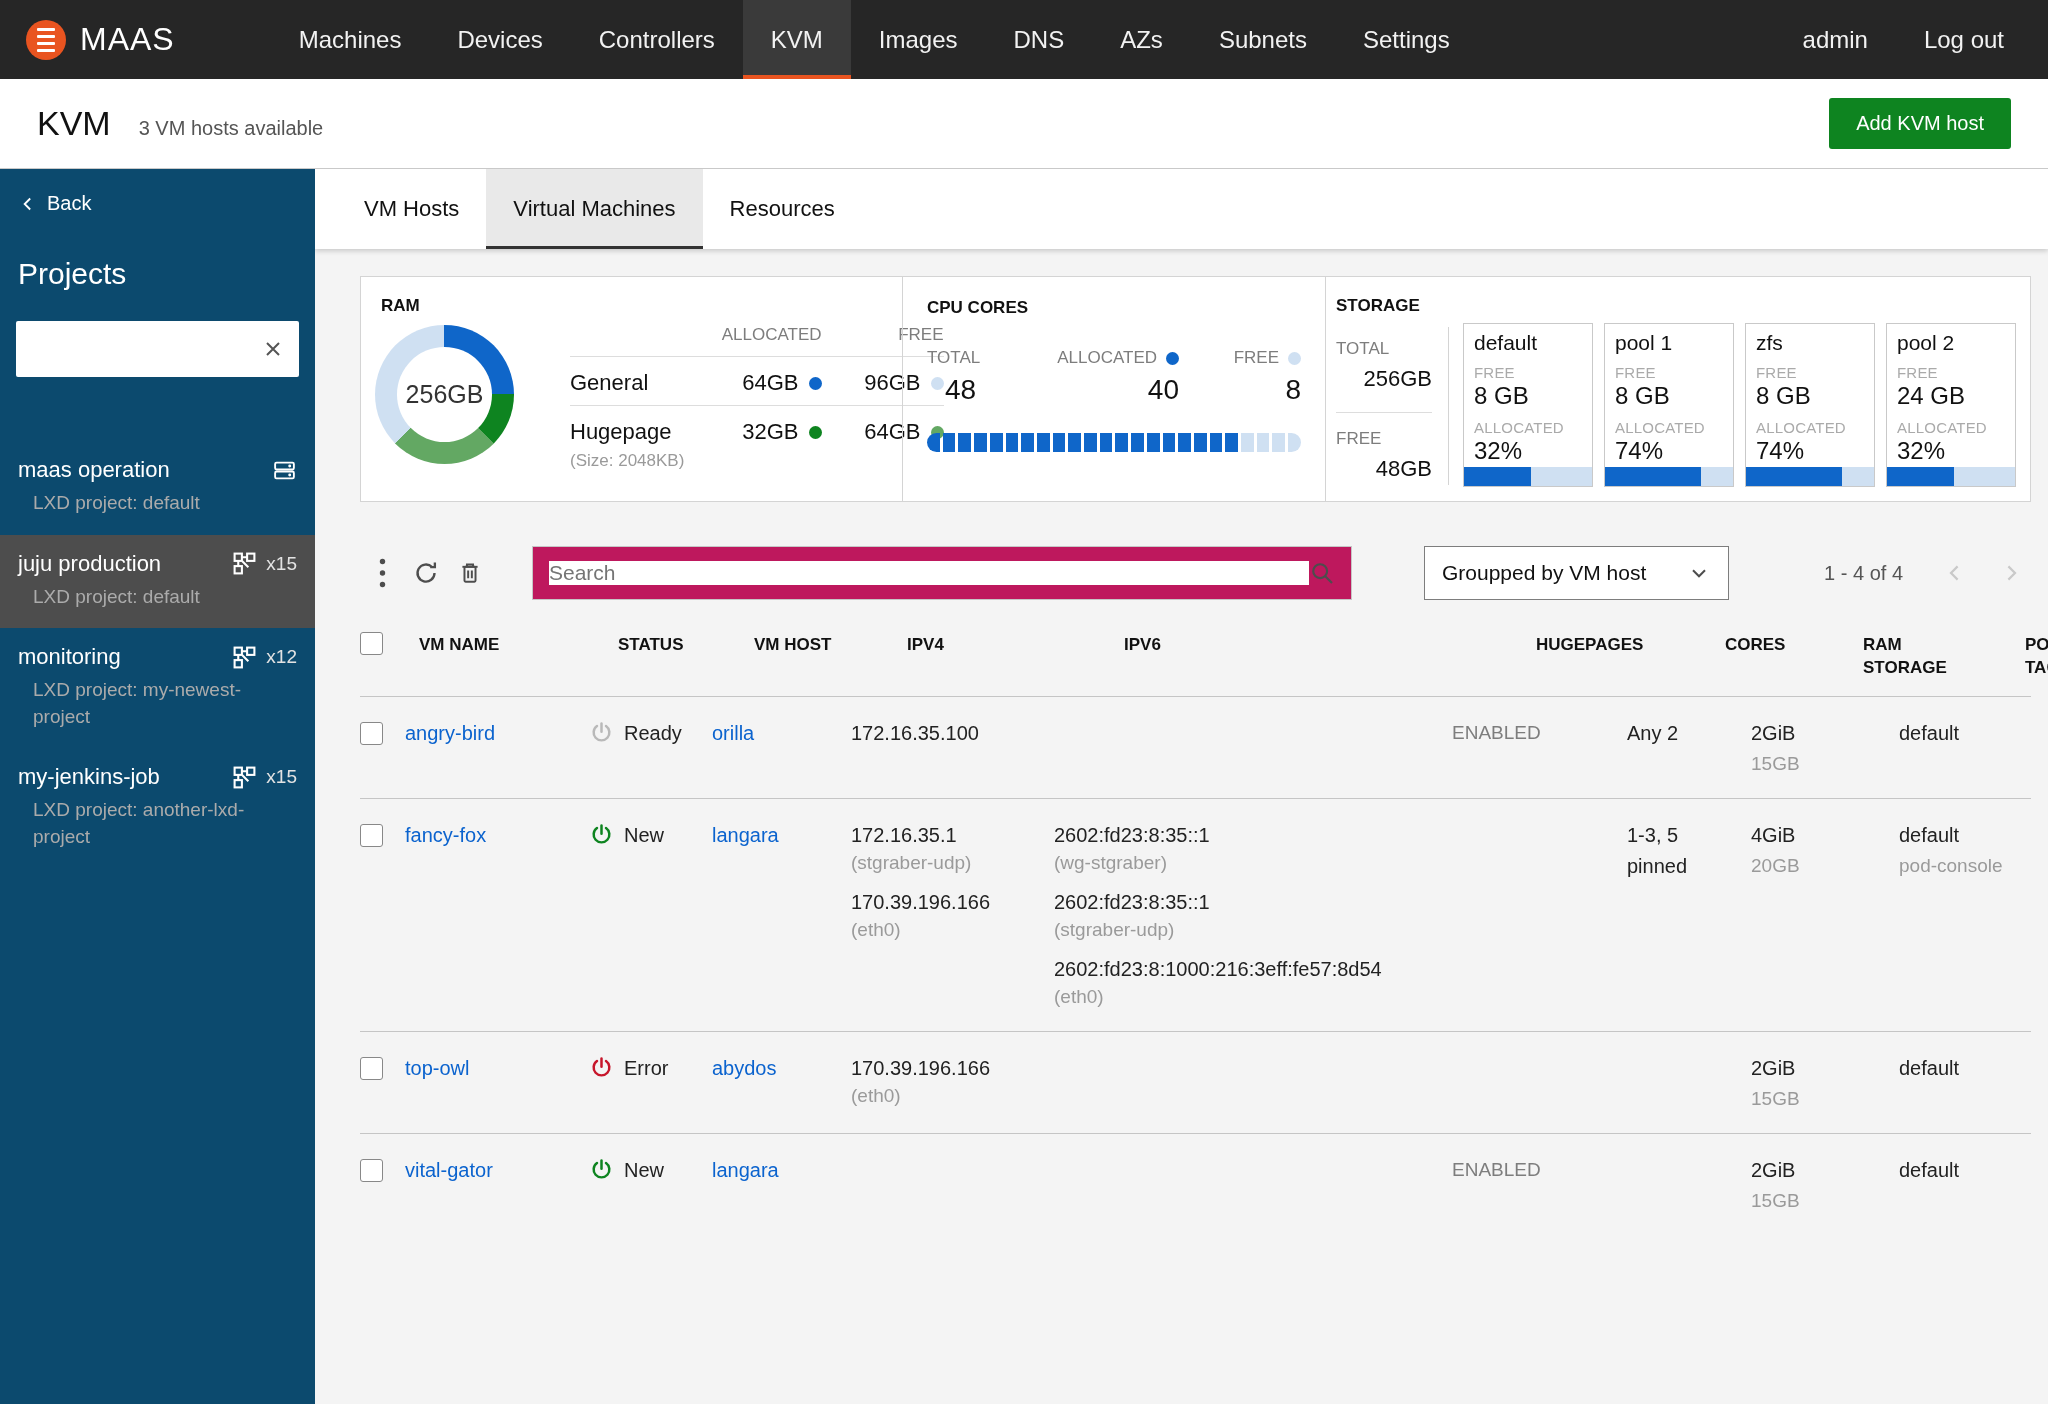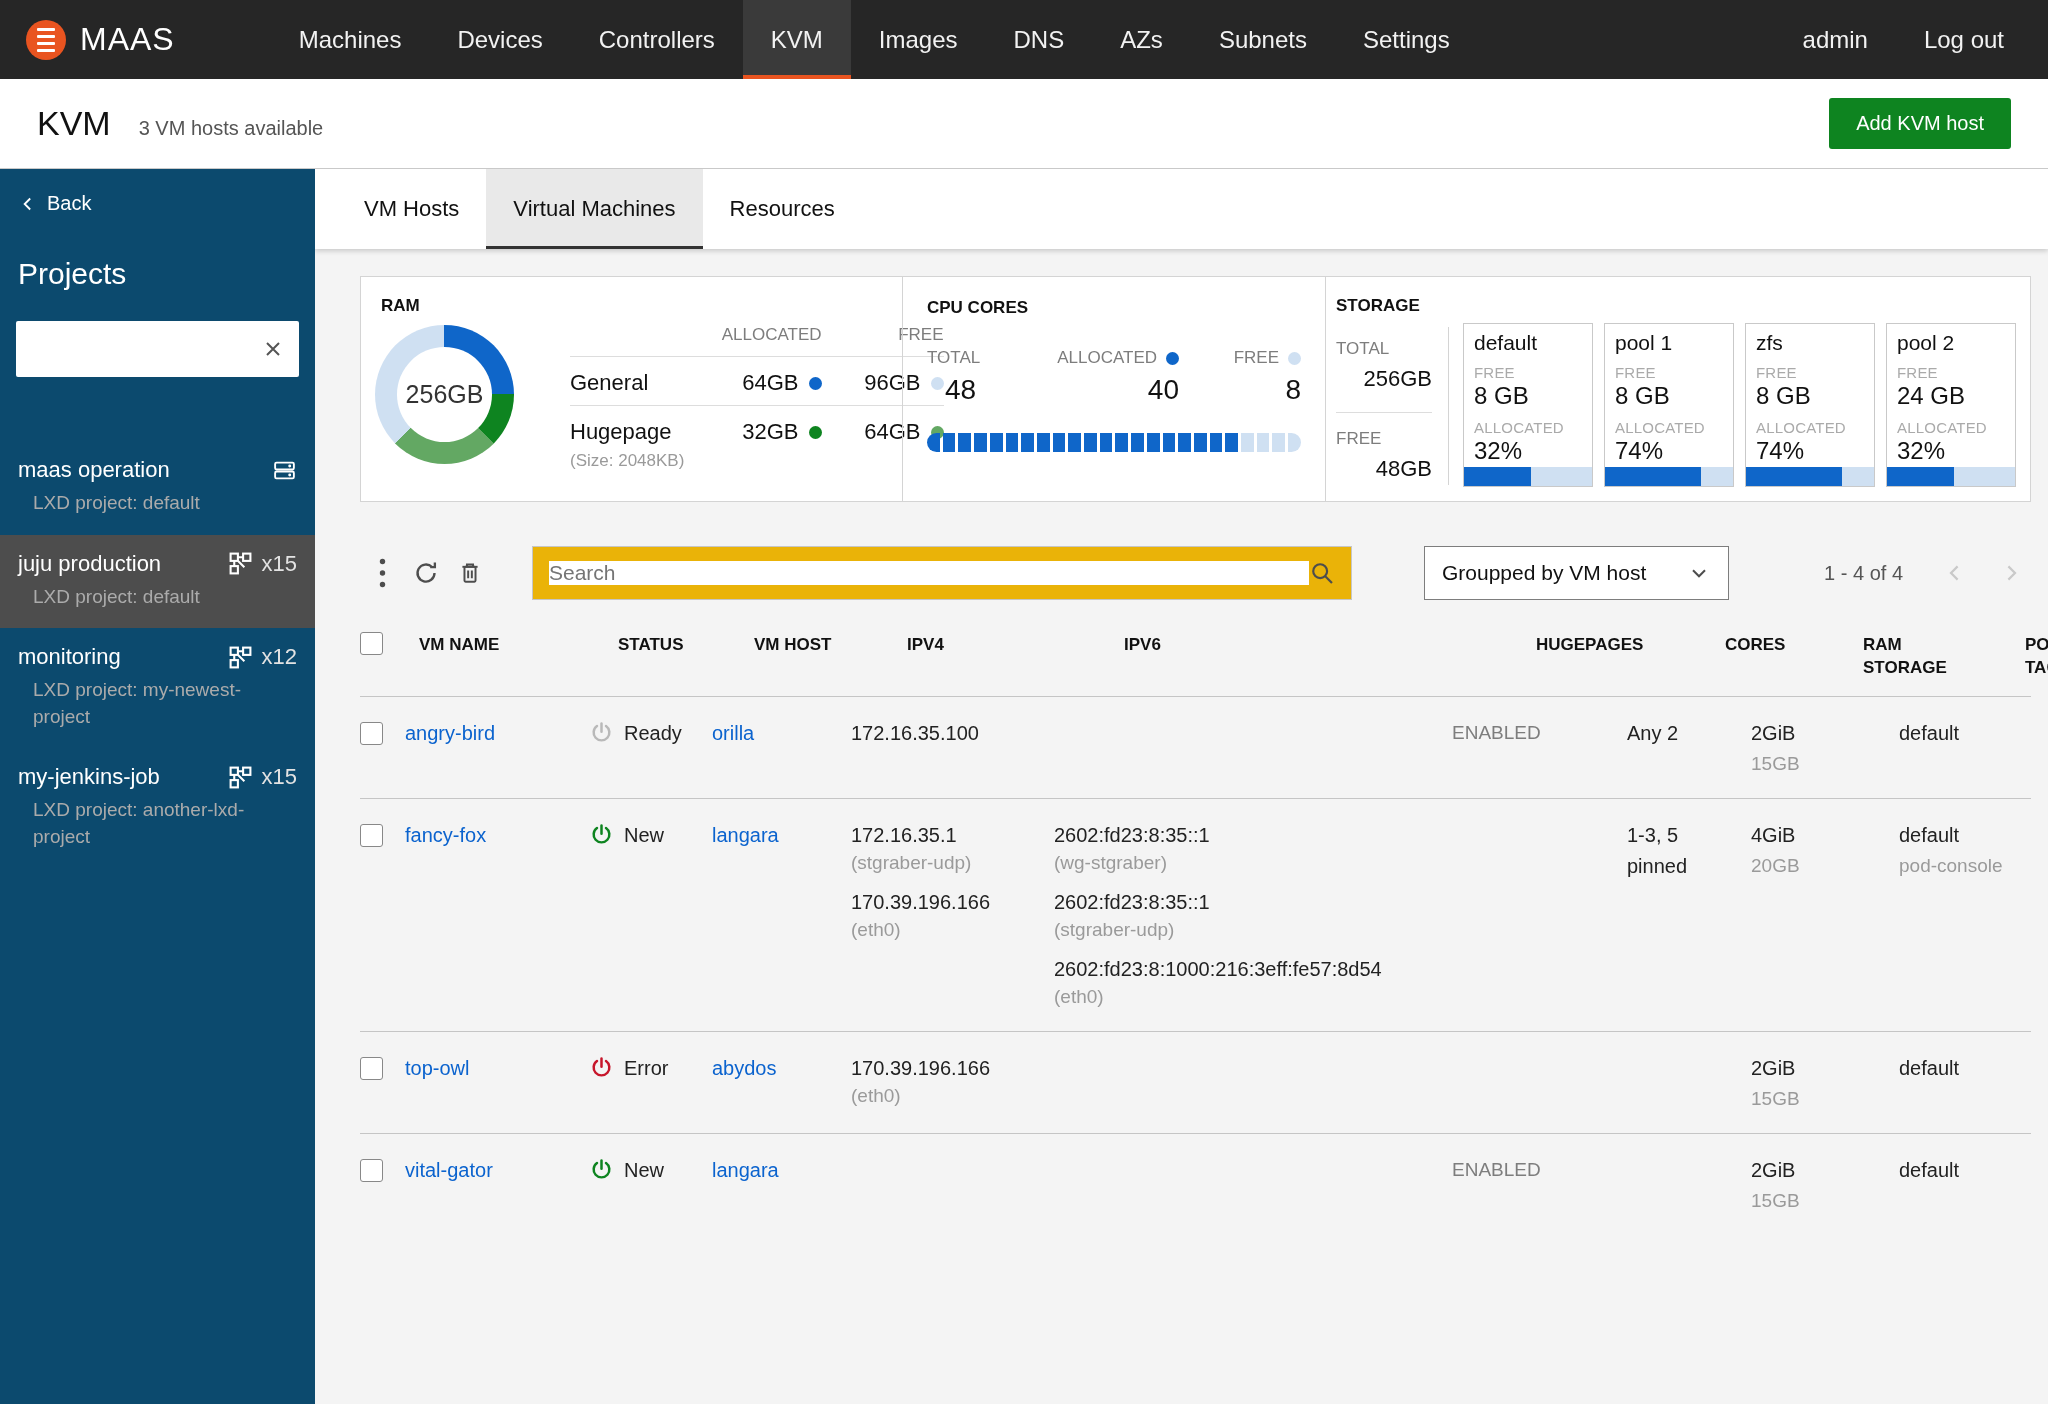--- a/index.html
+++ b/index.html
@@ -40,21 +40,21 @@
   .sidebar-search { margin:30px 16px 0; background:#fff; height:56px; display:flex; align-items:center;
     padding:0 14px; border-radius:2px; }
   .sidebar-search input { flex:1; border:none; outline:none; font-size:20px; color:#333; min-width:0; background:transparent; }
   .sidebar-search .clear { color:#555; cursor:pointer; }
   .project-list { margin-top:64px; }
   .project-item { padding:16px 18px 18px; cursor:pointer; }
   .project-item.selected { background:#4d4d4d; }
   .pi-top { display:flex; align-items:center; }
   .pi-name { font-size:22px; flex:1; }
   .pi-icon { color:#fff; margin-left:10px; }
-  .pi-count { font-size:22px; color:#e3e3e3; margin-left:9px; }
+  .pi-count { font-size:19px; color:#e3e3e3; margin-left:9px; }
   .pi-sub { font-size:19px; color:#ababab; margin-top:7px; line-height:1.4; max-width:250px;margin-left:15px; }
 
   
   .content { flex:1; background:#f4f4f4; position:relative; overflow:hidden; }
   .tabs-strip { background:#fff; height:80px; display:flex; padding-left:22px;
     box-shadow:0 2px 5px rgba(0,0,0,.18); position:relative; z-index:2; }
   .tab { display:flex; align-items:center; padding:0 27px; font-size:22px; color:#111; cursor:pointer; }
   .tab.active { background:#e9e9e9; box-shadow: inset 0 -3px 0 #333; }
 
   
@@ -110,21 +110,21 @@
   .pool-name { font-size:21px; color:#111; }
   .pool-lab { font-size:15px; color:#aaa; margin-top:9px; letter-spacing:.2px; }
   .pool-val { font-size:24px; color:#111; margin-top:1px; }
   .pool-bar { height:19px; background:#cfe0f2; display:flex; }
   .pool-fill { background:#0f66c9; }
 
   
   .controls { display:flex; align-items:center; margin:44px 17px 0 45px; }
   .icon-btn { width:44px; height:44px; display:flex; align-items:center; justify-content:center;
     color:#4d4d4d; cursor:pointer; }
-  .search-box { width:820px; height:54px; background:#eab308; border:1px solid #c6c6c6;
+  .search-box { width:820px; height:54px; background:#be185d; border:1px solid #c6c6c6;
     display:flex; align-items:center; padding:0 16px; margin-left:40px; }
   .search-box input { flex:1; font-size:21px; border:none; outline:none; color:#333; min-width:0; }
   .search-box .mag { color:#4d4d4d; cursor:pointer; }
   .group-select { width:305px; height:54px; border:1px solid #7d7d7d; background:#fff; display:flex;
     align-items:center; justify-content:space-between; padding:0 17px; font-size:21px; color:#111;
     margin-left:72px; cursor:pointer; }
   .group-select .chev { color:#4d4d4d; }
   .pagination { margin-left:auto; display:flex; align-items:center; gap:16px; color:#555; font-size:20px; }
   .pagination .pg-btn { color:#c9c9c9; cursor:default; padding:0 8px; }
   .pagination .count { margin-right:16px; }

